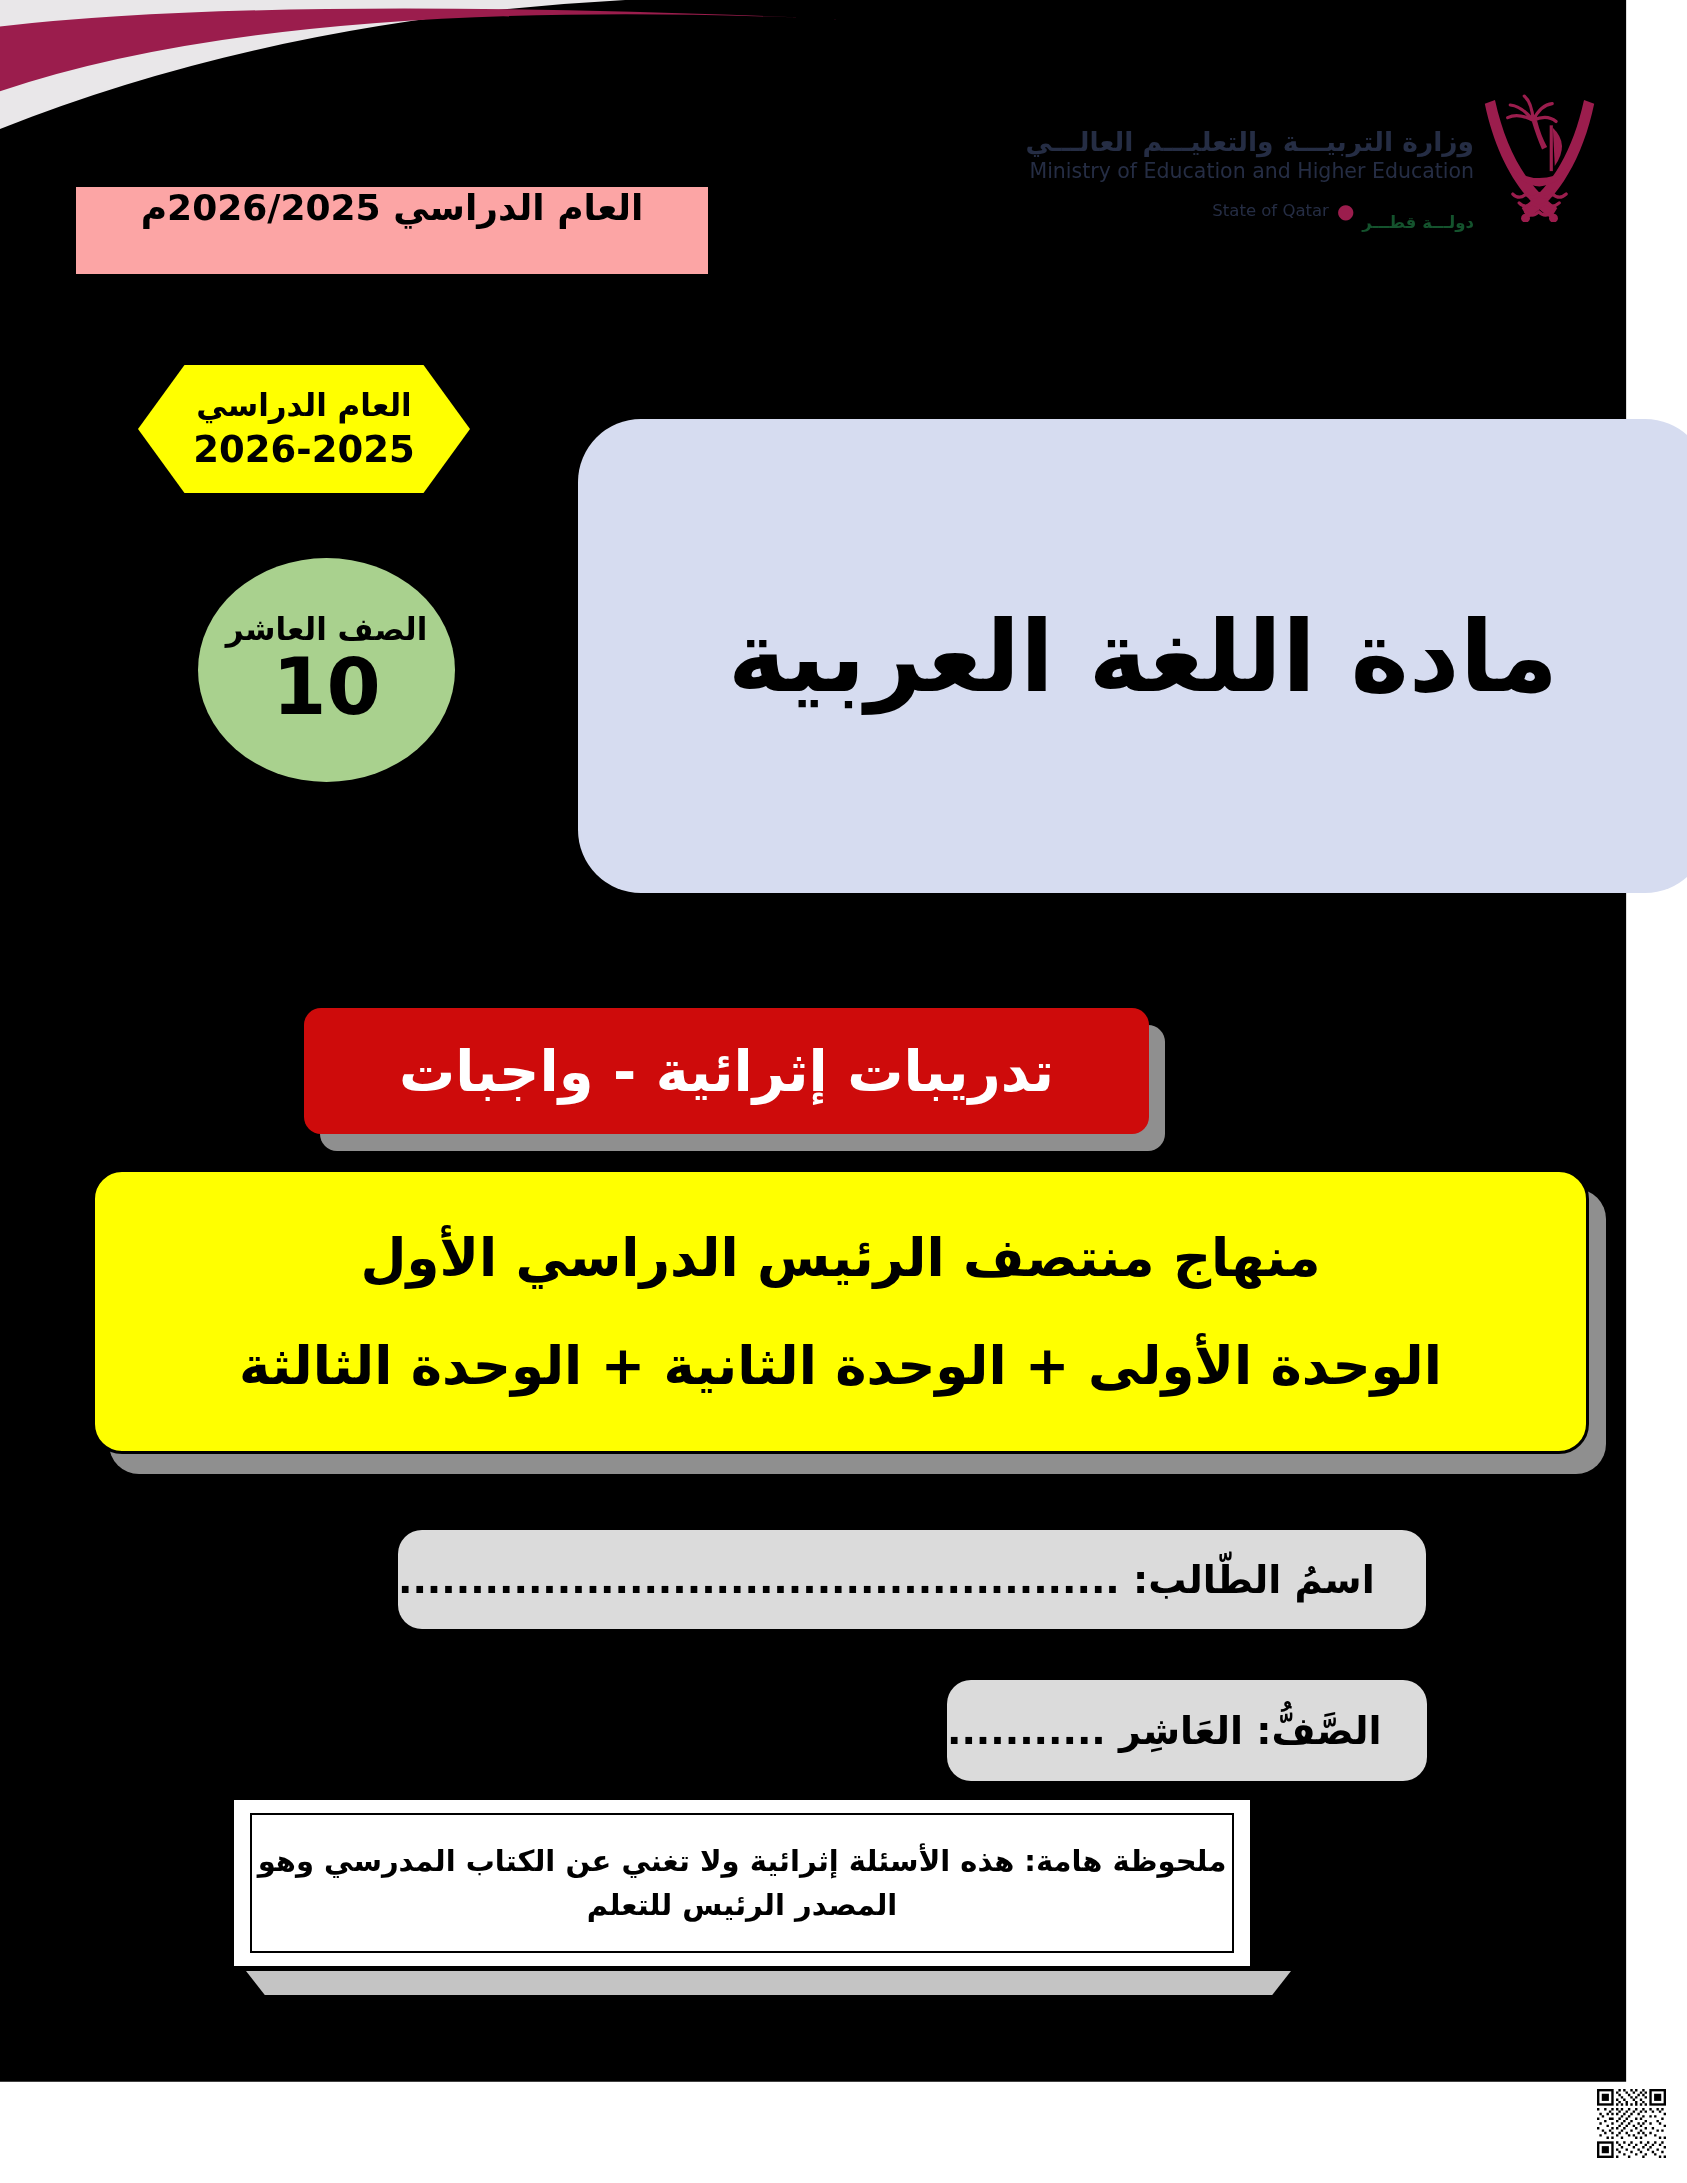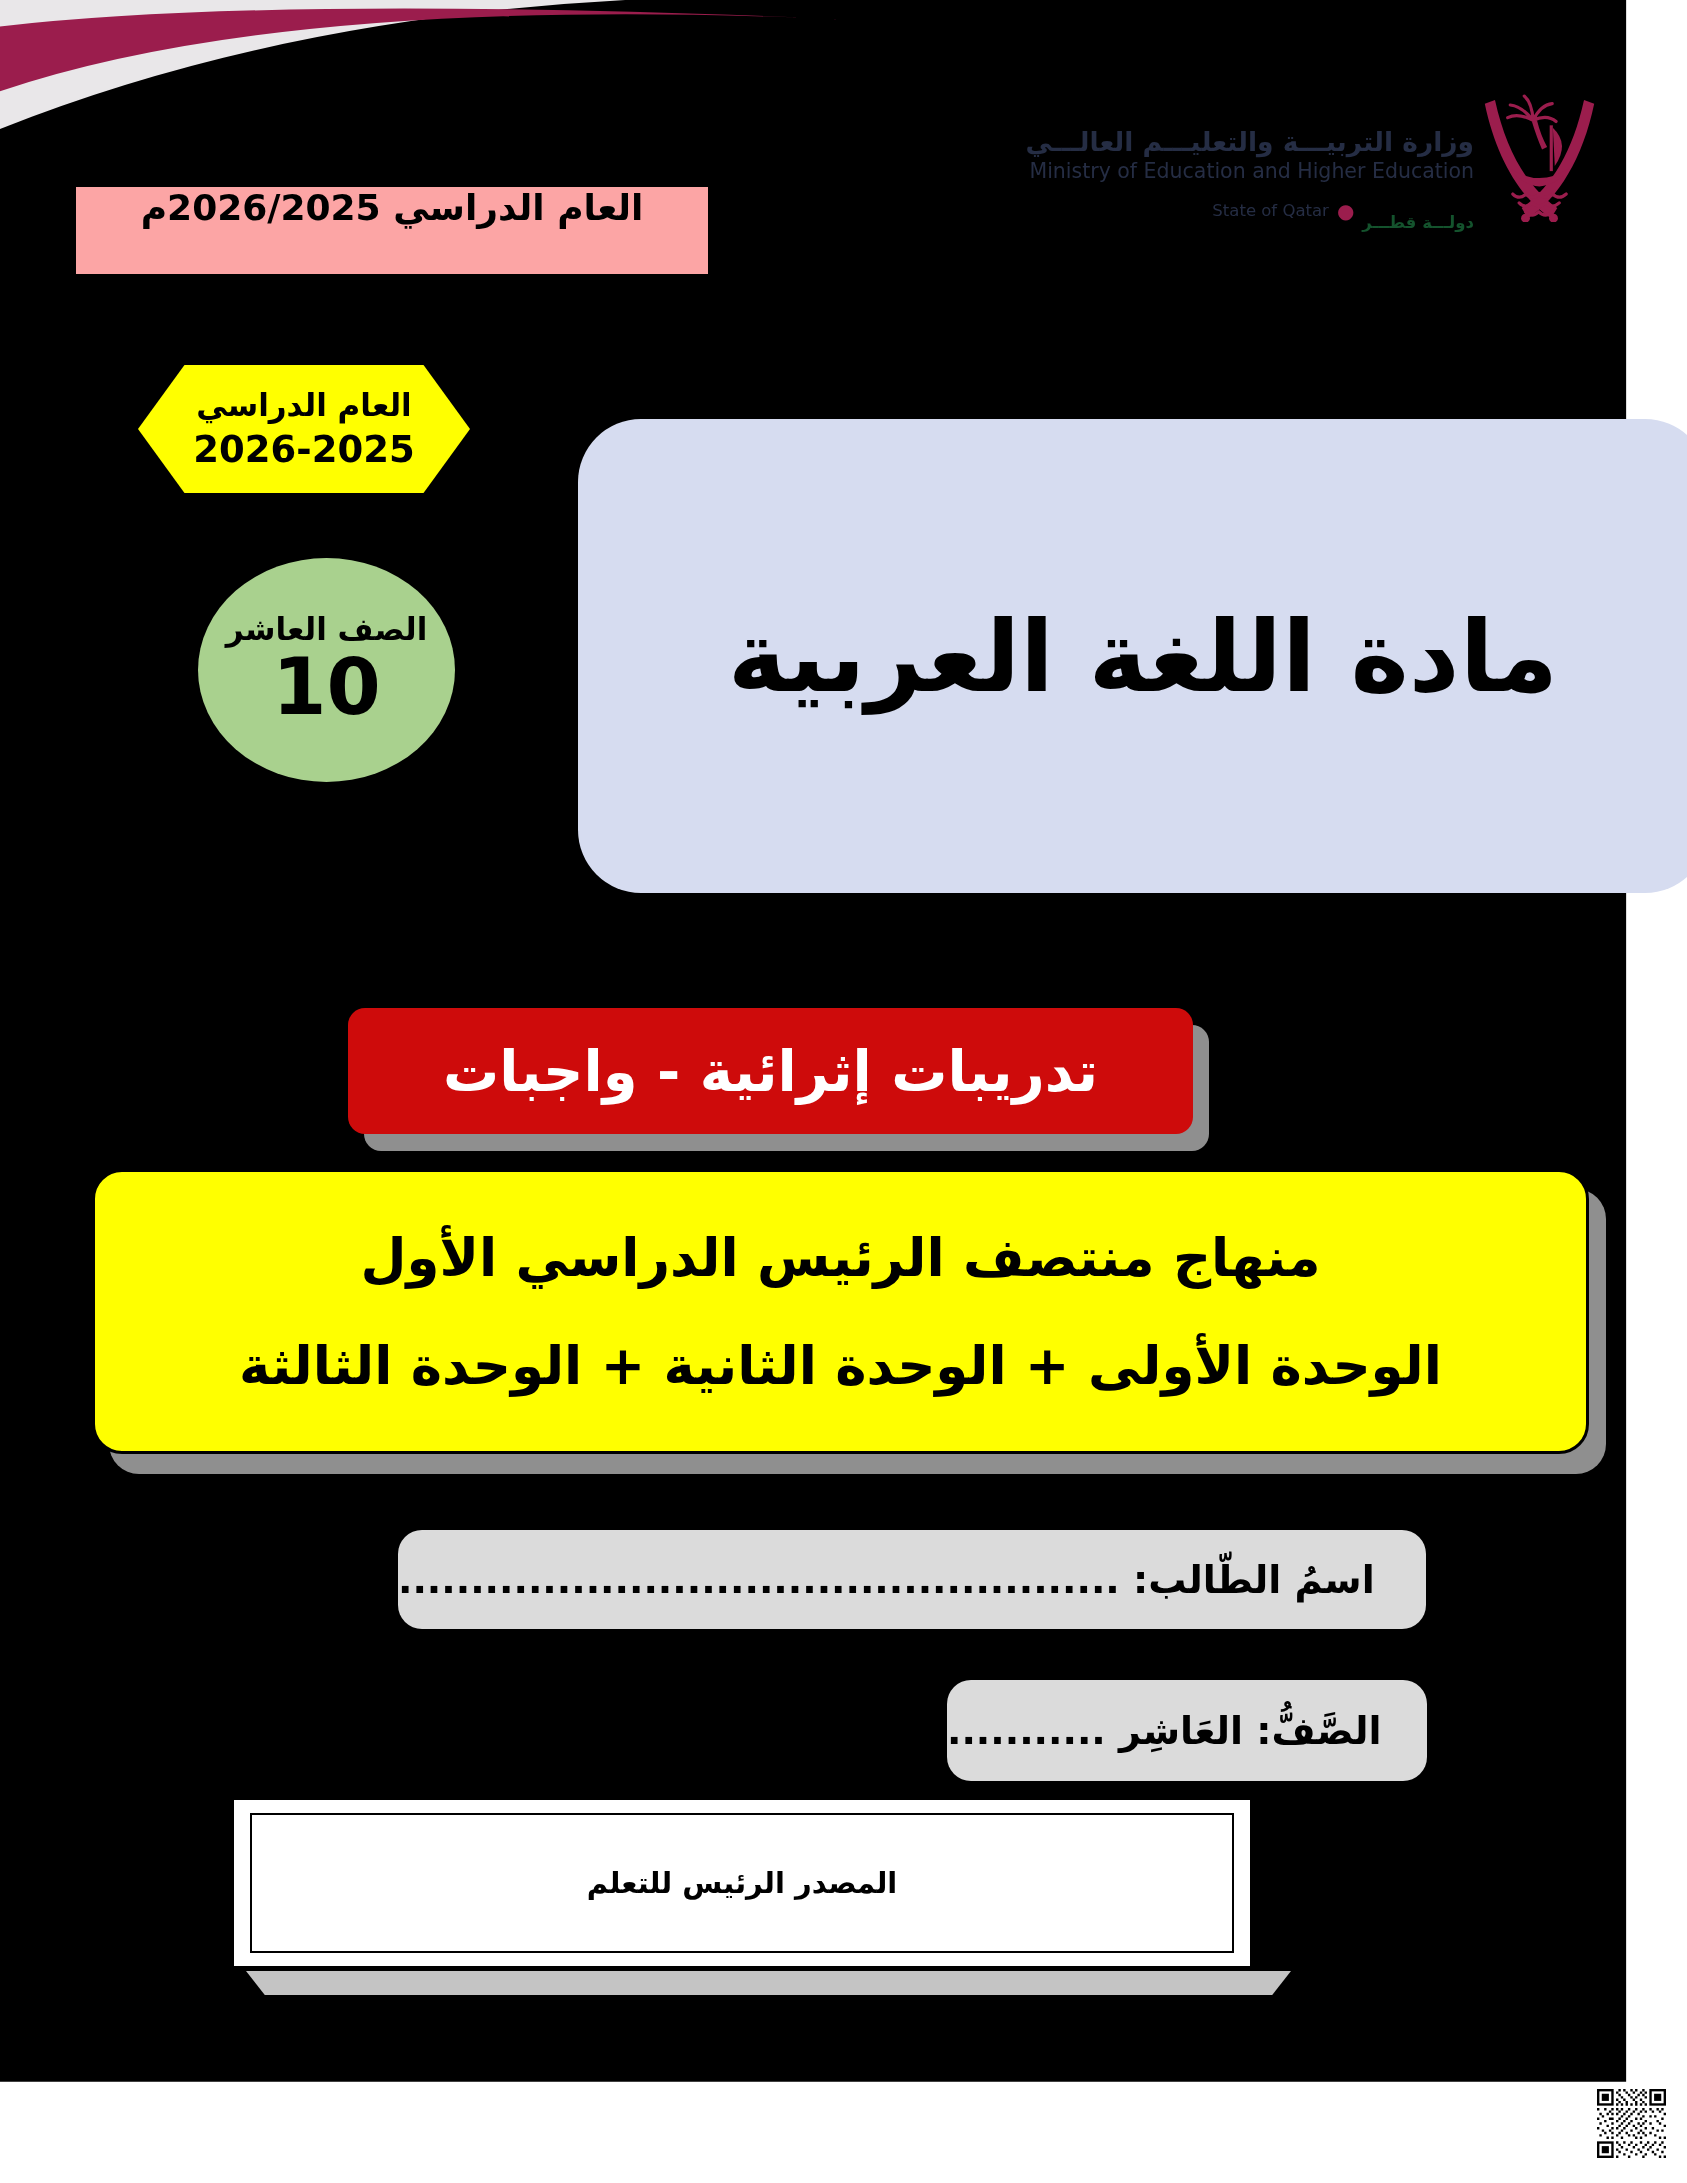--- a/index.html
+++ b/index.html
@@ -58,21 +58,21 @@
     display:flex; align-items:center; justify-content:center;
     font-size:99px; font-weight:bold; color:#000;
   }
 
   
   .banner {
     left:304px; top:1008px; width:845px; height:126px;
     background:#CE0B0B; border-radius:17px;
     box-shadow:16px 17px 0 #8F8F8F;
     display:flex; align-items:center; justify-content:center;
-    color:#ffffff; font-size:56px; font-weight:bold;margin-left:44px;
+    color:#ffffff; font-size:56px; font-weight:bold;
   }
 
   
   .curriculum {
     left:92px; top:1169px; width:1497px; height:285px;
     background:#FFFF00; border:3.3px solid #000; border-radius:30px;
     box-shadow:17px 20px 0 #8F8F8F;
     display:flex; flex-direction:column; align-items:center; justify-content:space-evenly;
     color:#000; font-weight:bold; font-size:53px; text-align:center;
     padding:6.6px 26.5px;
@@ -175,20 +175,21 @@
   <div class="abs field field-name">
     <span dir="rtl">اسمُ الطّالب: ..................................................</span>
   </div>
 
   <div class="abs field field-class">
     <span dir="rtl">الصَّفُّ: العَاشِر ...........</span>
   </div>
 
   <div class="abs note">
     <div class="note-inner">
+      <div dir="rtl">ملحوظة هامة: هذه الأسئلة إثرائية ولا تغني عن الكتاب المدرسي وهو</div>
       <div dir="rtl">المصدر الرئيس للتعلم</div>
     </div>
   </div>
   <div class="abs note-pedestal"></div>
 
   <svg id="qr" viewBox="0 0 29 29">
     <rect x="0" y="0" width="29" height="29" fill="#ffffff"></rect>
     <g fill="#000000">
       <rect x="0" y="0" width="7" height="7"></rect>
         <rect x="1" y="1" width="5" height="5" fill="#fff"></rect>

